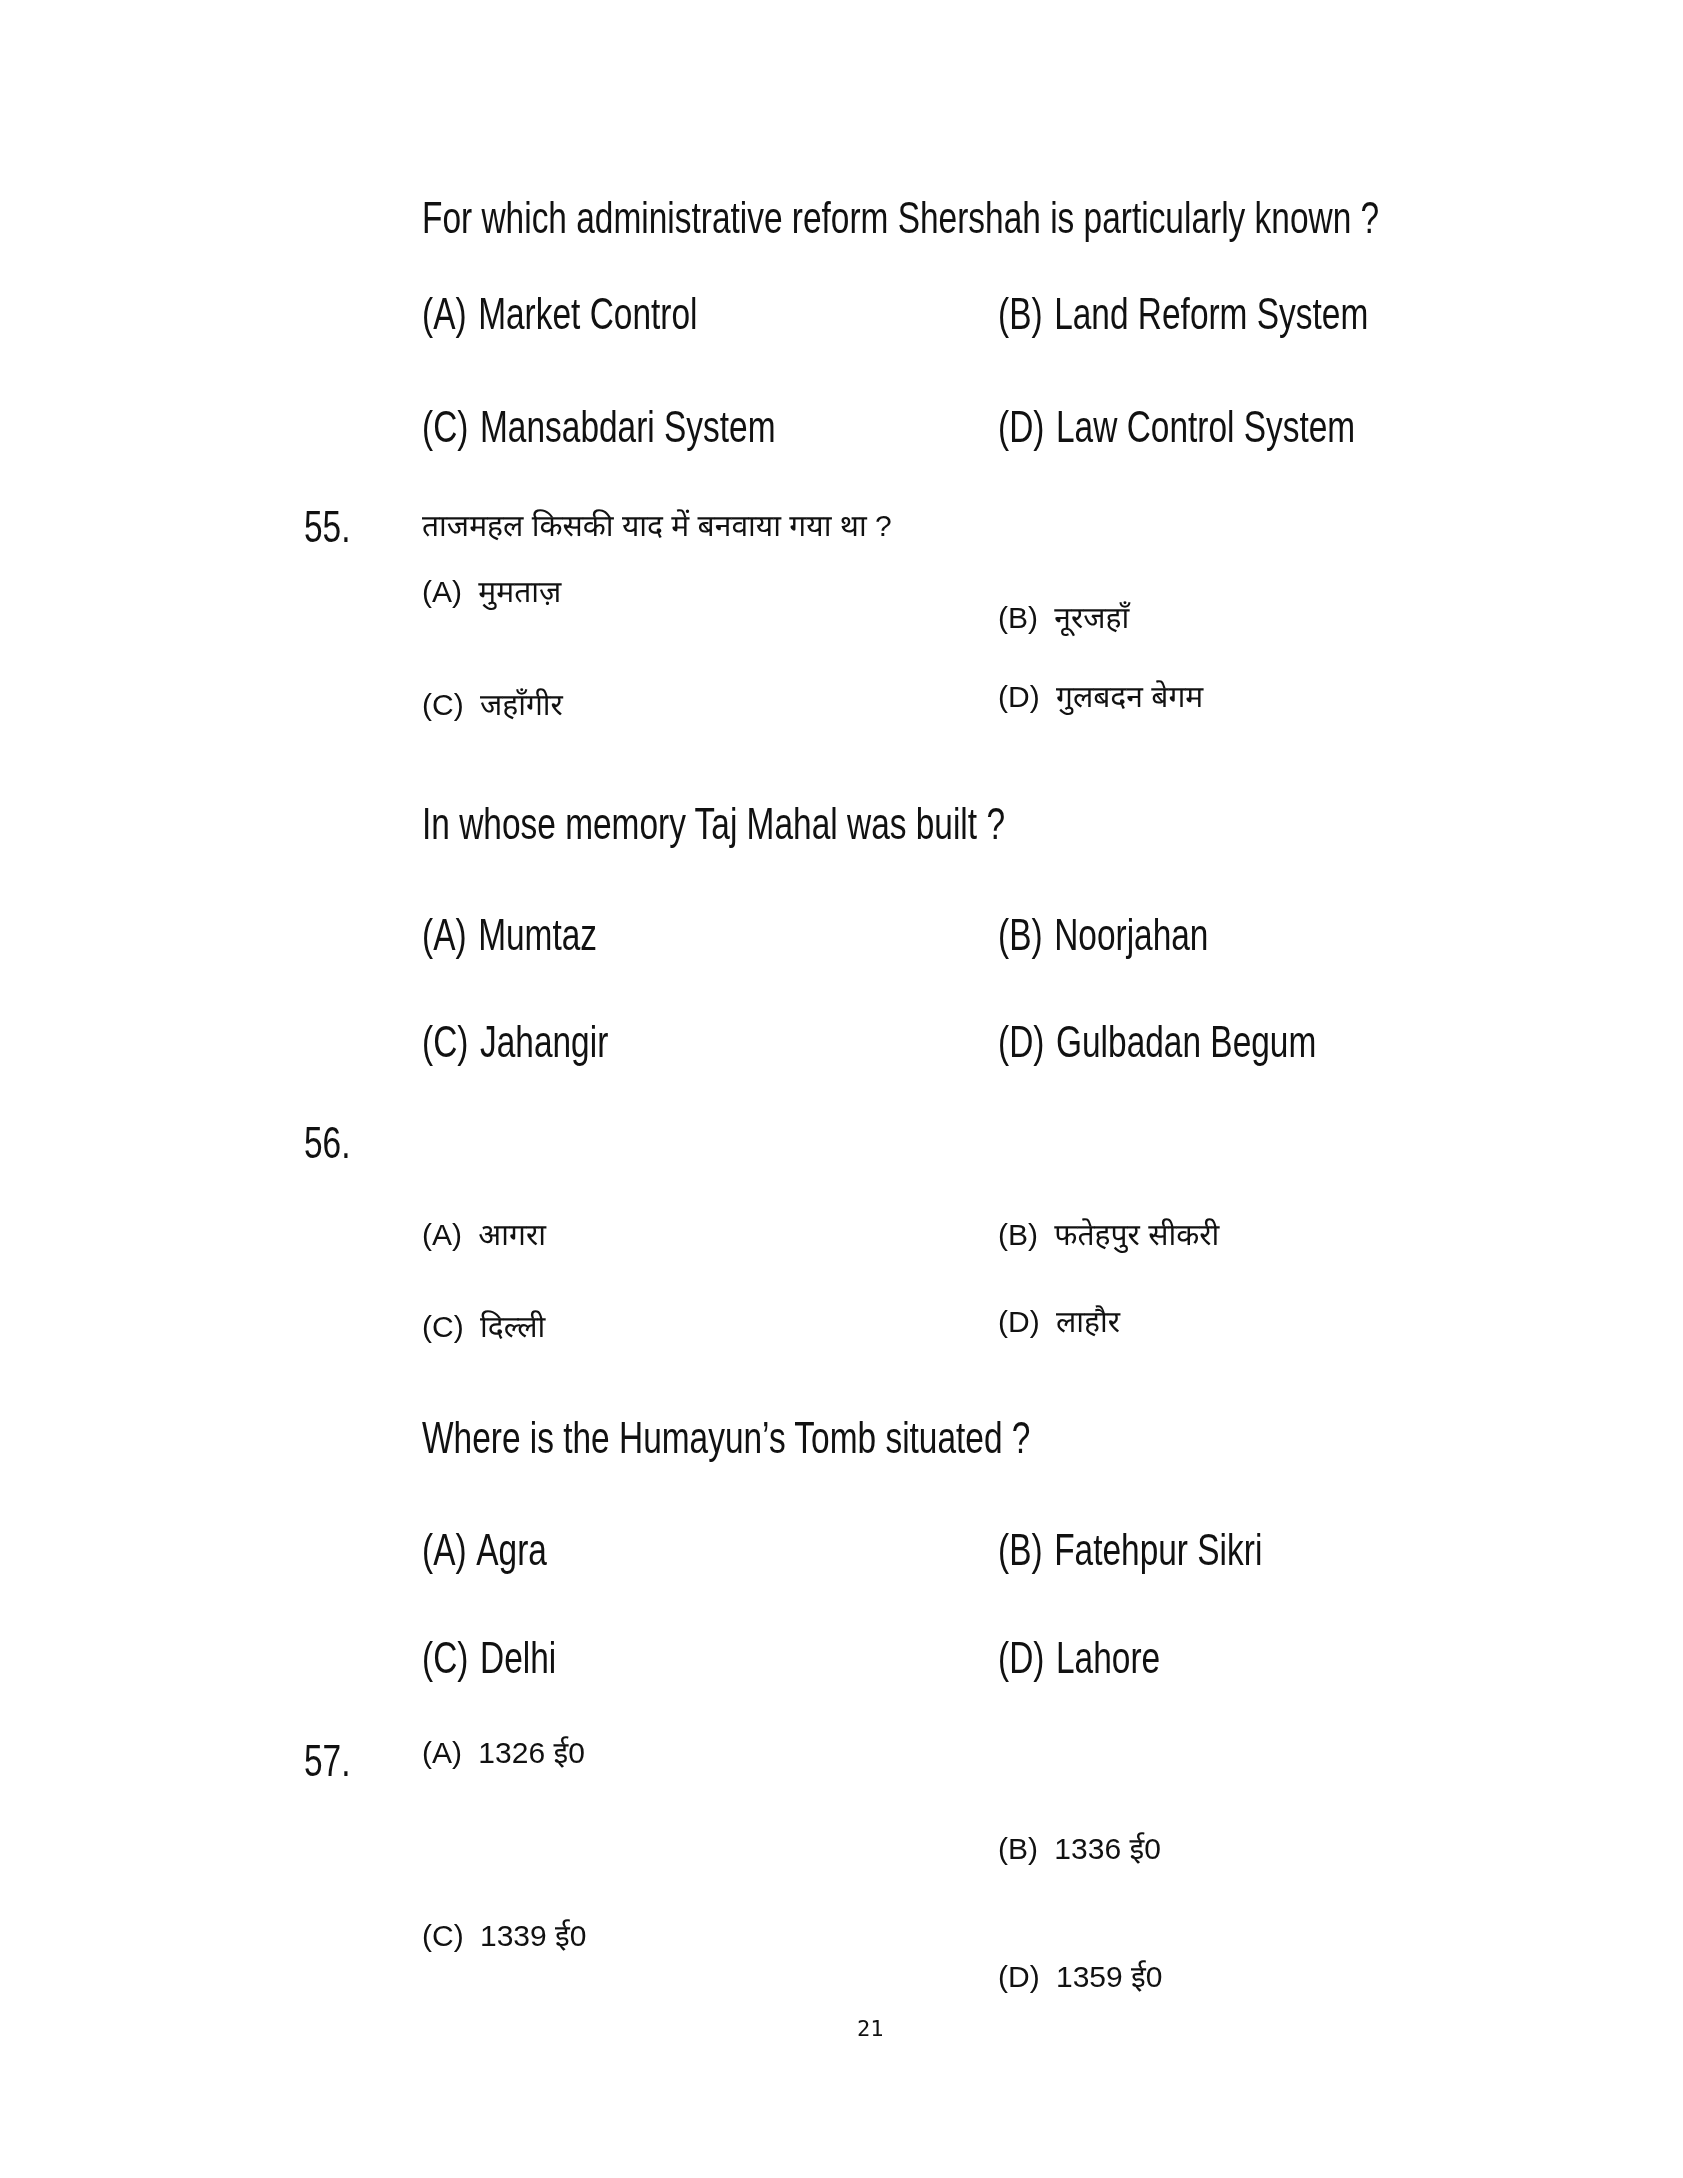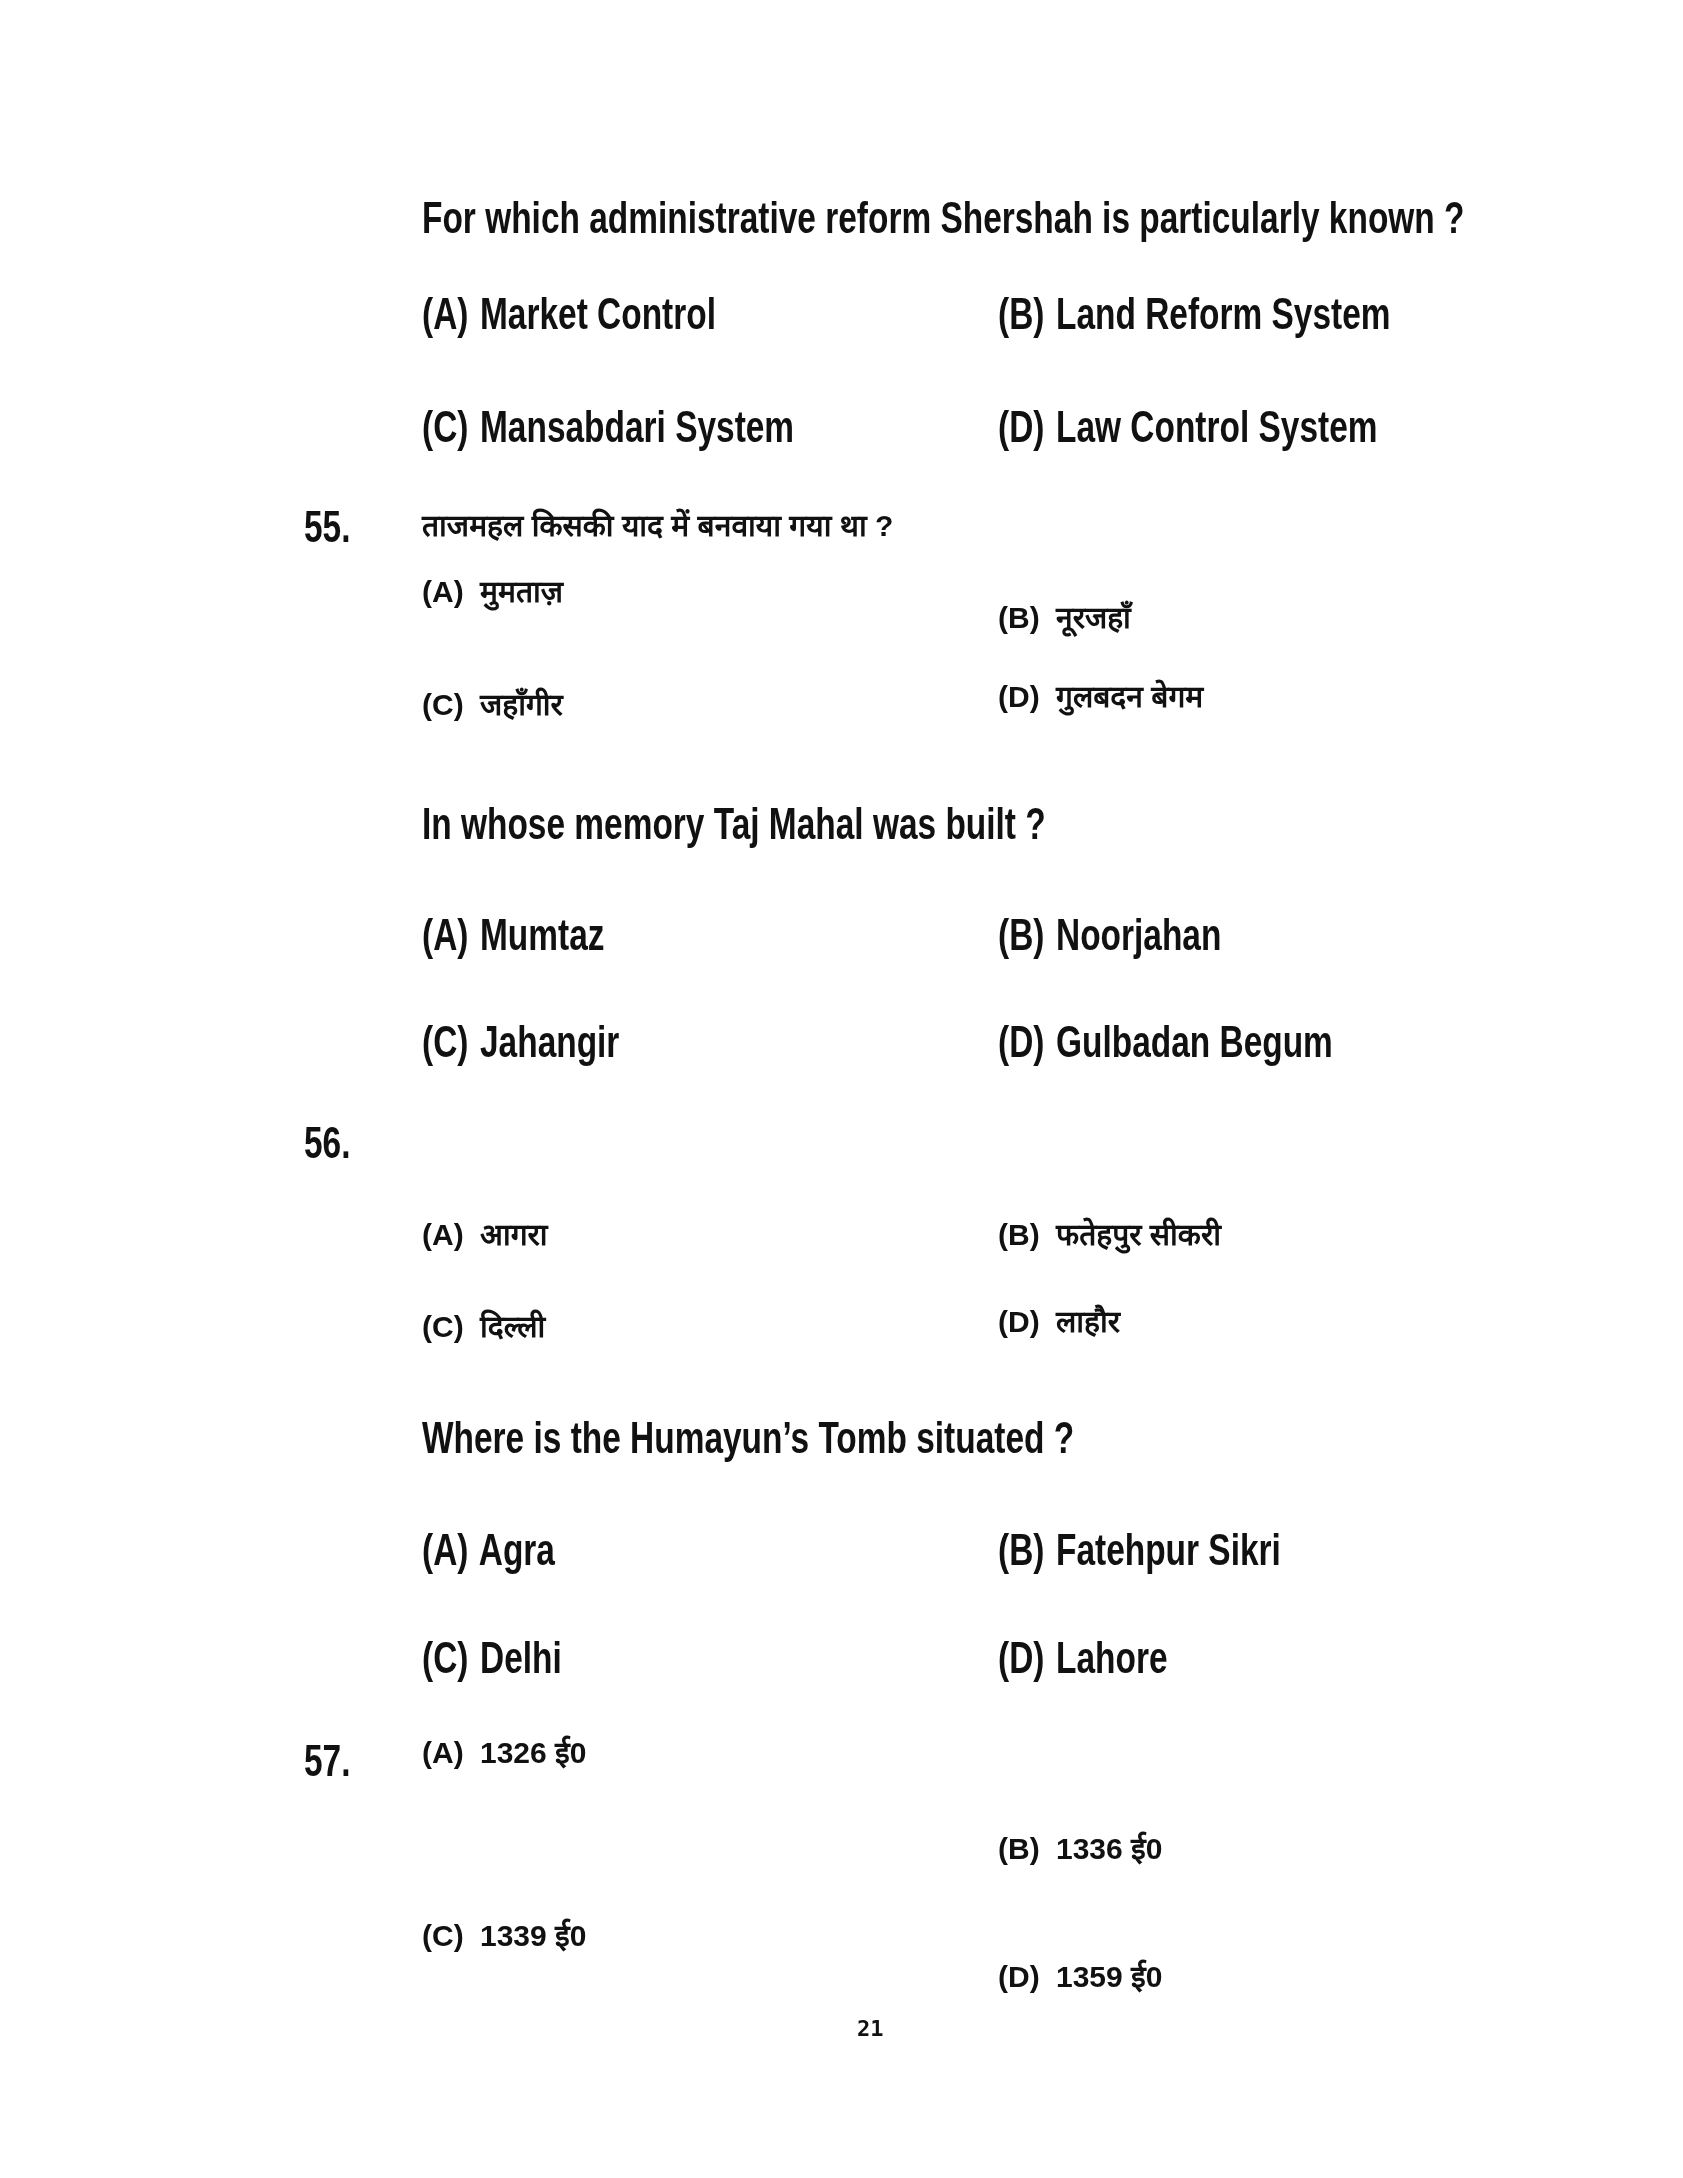--- a/index.html
+++ b/index.html
@@ -4,21 +4,20 @@
 <style>
   html,body{margin:0;padding:0;background:#e8e8e8;}
   .page{
     position:relative;
     width:1683px;height:2178px;
     margin:0 auto;
     background:#ffffff;
     color:#111111;
     font-family:"Liberation Sans", "DejaVu Sans", sans-serif;
     overflow:hidden;
-    font-weight:bold;
   }
   .line{
     position:absolute;
     white-space:nowrap;
     line-height:1;
   }
   
   .en{
     font-size:44px;
     transform:scaleX(0.76);

